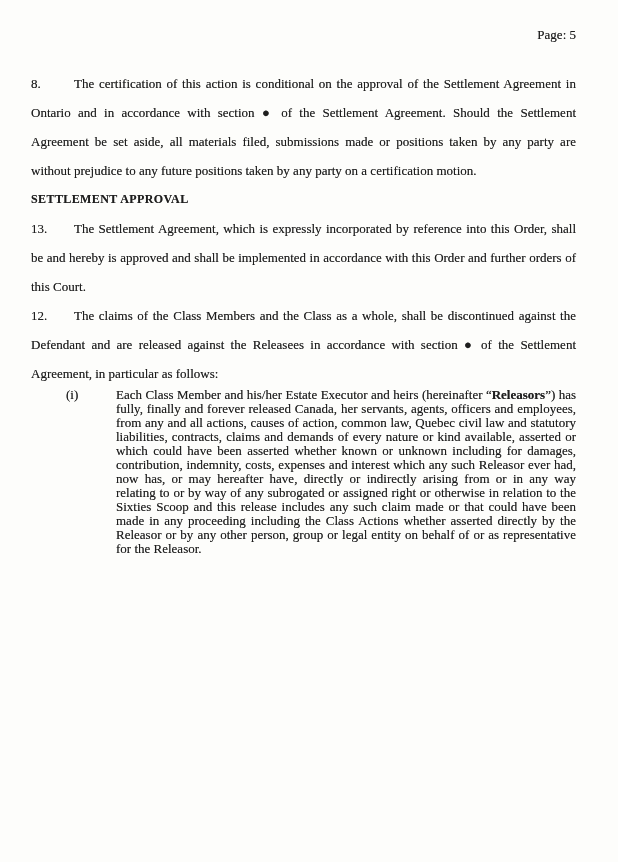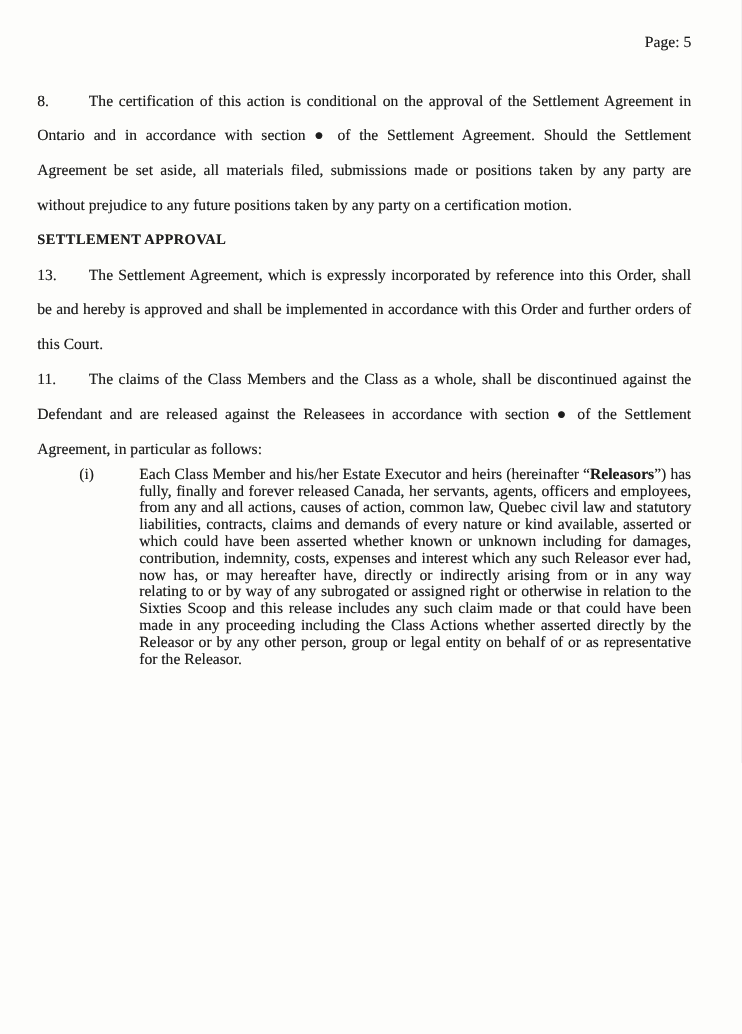--- a/index.html
+++ b/index.html
@@ -71,17 +71,17 @@
 
   <div class="page-number">Page: 5</div>
 
   <p class="para first"><span class="num">8.</span><span>The certification of this action is conditional on the approval of the Settlement Agreement in Ontario and in accordance with section ● of the Settlement Agreement. Should the Settlement Agreement be set aside, all materials filed, submissions made or positions taken by any party are without prejudice to any future positions taken by any party on a certification motion.</span></p>
 
   <h2 class="heading">SETTLEMENT APPROVAL</h2>
 
 
   <p class="para"><span class="num">13.</span><span>The Settlement Agreement, which is expressly incorporated by reference into this Order, shall be and hereby is approved and shall be implemented in accordance with this Order and further orders of this Court.</span></p>
 
-  <p class="para"><span class="num">11.</span><span>The claims of the Class Members and the Class as a whole, shall be discontinued against the Defendant and are released against the Releasees in accordance with section ● of the Settlement Agreement, in particular as follows:</span></p>
+  <p class="para"><span class="num">12.</span><span>The claims of the Class Members and the Class as a whole, shall be discontinued against the Defendant and are released against the Releasees in accordance with section ● of the Settlement Agreement, in particular as follows:</span></p>
 
   <div class="subpara"><span class="sublabel">(i)</span><span>Each Class Member and his/her Estate Executor and heirs (hereinafter “</span><span class="bold">Releasors</span><span>”) has fully, finally and forever released Canada, her servants, agents, officers and employees, from any and all actions, causes of action, common law, Quebec civil law and statutory liabilities, contracts, claims and demands of every nature or kind available, asserted or which could have been asserted whether known or unknown including for damages, contribution, indemnity, costs, expenses and interest which any such Releasor ever had, now has, or may hereafter have, directly or indirectly arising from or in any way relating to or by way of any subrogated or assigned right or otherwise in relation to the Sixties Scoop and this release includes any such claim made or that could have been made in any proceeding including the Class Actions whether asserted directly by the Releasor or by any other person, group or legal entity on behalf of or as representative for the Releasor.</span></div>
 
 </div>
 
 </body></html>

